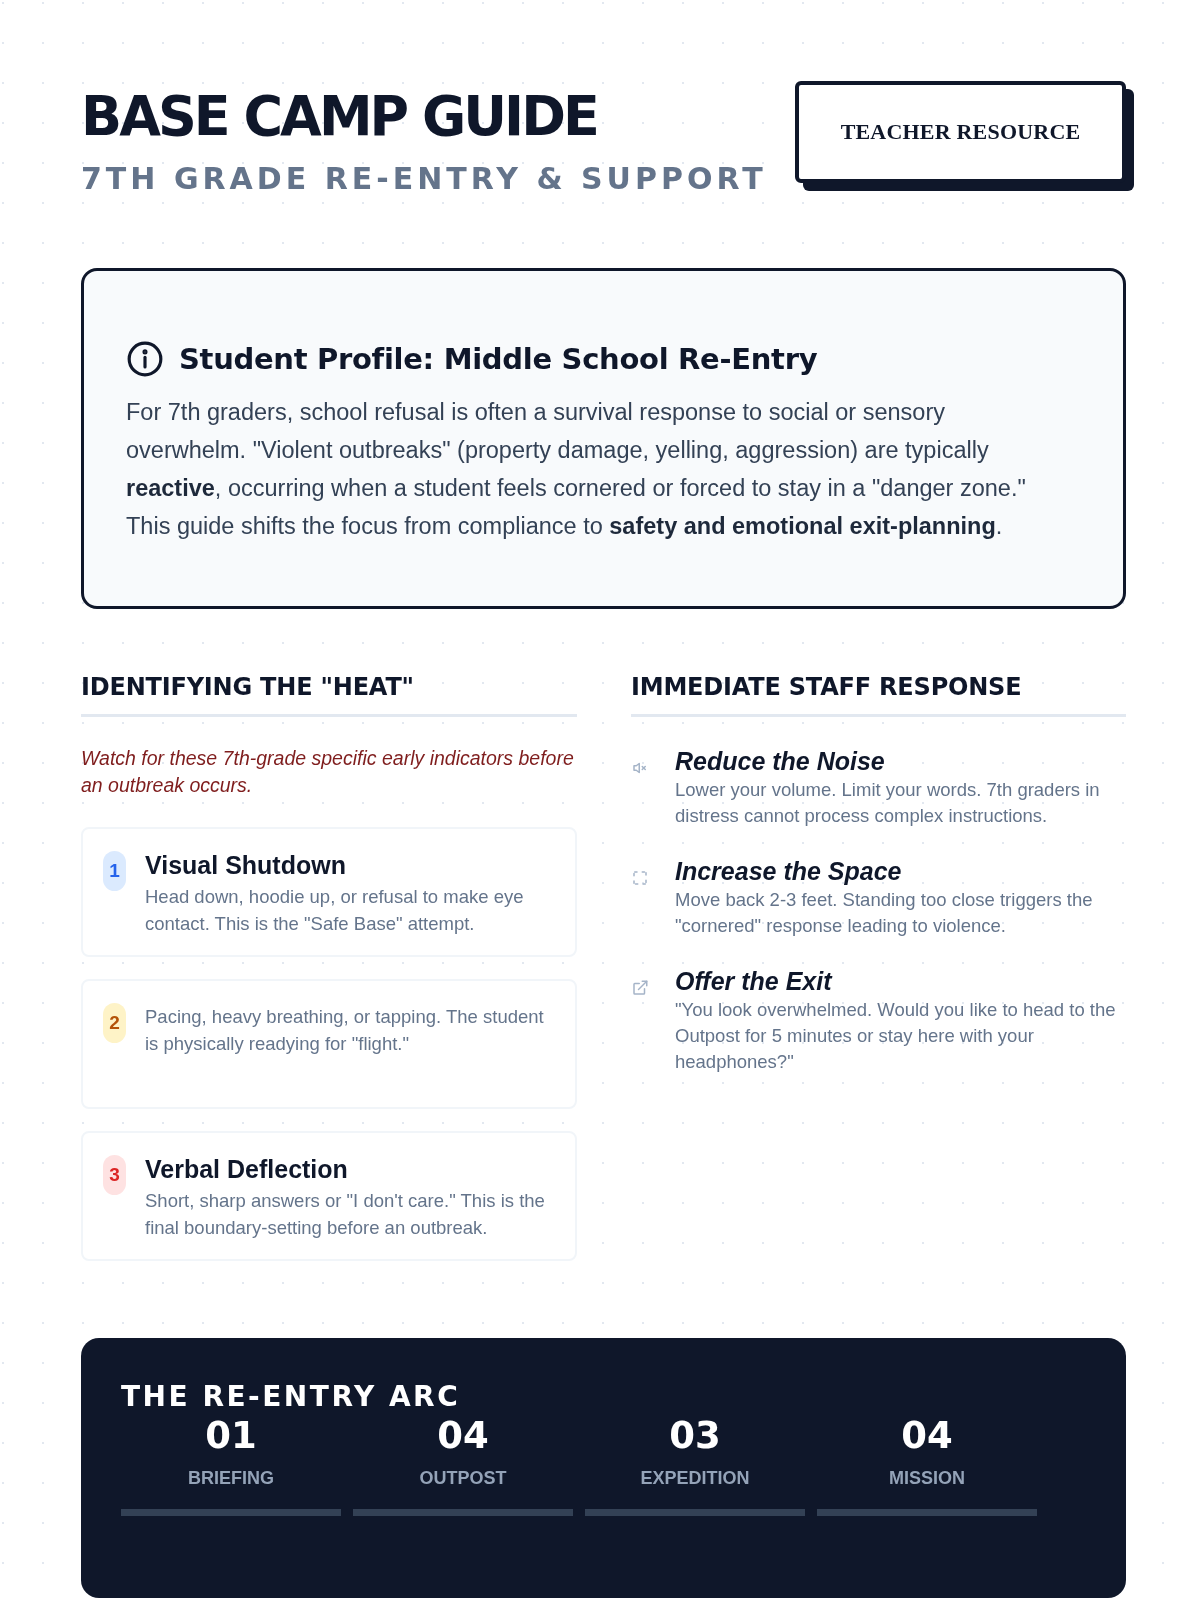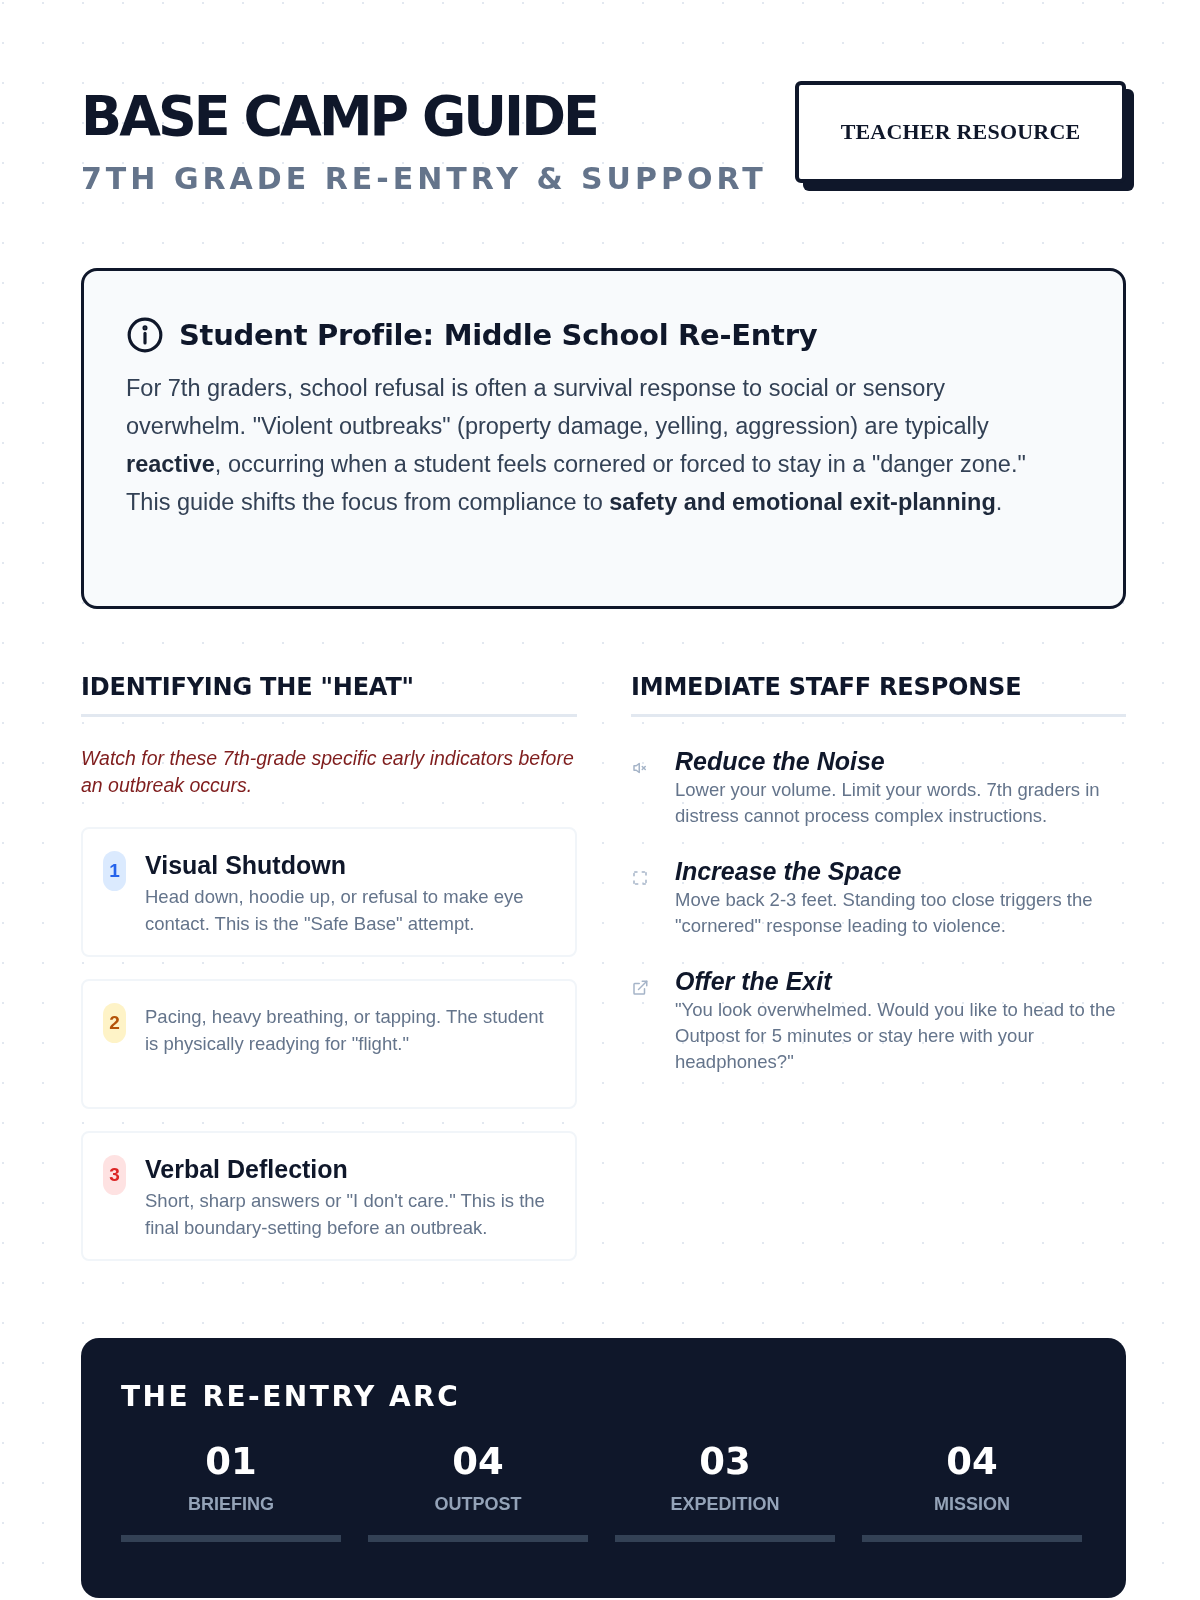--- a/index.html
+++ b/index.html
@@ -34,21 +34,21 @@
     box-shadow: 8px 8px 0 #0f172a;
     display: flex; align-items: center; justify-content: center;
     font-family: Liberation Serif, serif; font-weight: 700; font-size: 22px;
     color: #0f172a; letter-spacing: 0.2px; cursor: pointer;
   }
 
   
   .profile {
     position: absolute; left: 0; top: 268px; width: 1045px; height: 341px;
     background: #f8fafc; border: 3px solid #0f172a; border-radius: 16px;
-    padding: 44px 40px 0 42px;
+    padding: 68px 40px 0 42px;
   }
   .profile-head { display: flex; align-items: center; height: 40px; }
   .profile-head svg { width: 38px; height: 38px; margin-right: 15px; }
   .profile-title {
     font-family: "DejaVu Sans", sans-serif; font-weight: 700; font-size: 29px;
     color: #0f172a; letter-spacing: -0.3px;
   }
   .profile-body {
     margin-top: 14px; font-size: 23.5px; line-height: 38px; color: #334155;
     width: 945px;
@@ -89,21 +89,21 @@
 
   
   .arc {
     position: absolute; left: 0; top: 1338px; width: 1045px; height: 260px;
     background: #0f172a; border-radius: 18px; padding: 42px 40px 0 40px;
   }
   .arc-title {
     font-family: "DejaVu Sans", sans-serif; font-weight: 700; font-size: 28px;
     color: #ffffff; letter-spacing: 2.5px; line-height: 34px;
   }
-  .steps { display: flex; gap: 27px; margin-top: 26px; }
+  .steps { display: flex; gap: 12px; }
   .step { width: 220px; text-align: center; }
   .step-num {
     font-family: "DejaVu Sans", sans-serif; font-weight: 900; font-size: 37px;
     color: #ffffff; line-height: 44px;
   }
   .step-label {
     font-weight: 700; font-size: 18px; color: #94a3b8; margin-top: 8px; line-height: 24px;
   }
   .step-bar { height: 7px; background: #334155; margin-top: 19px; }
 </style>

